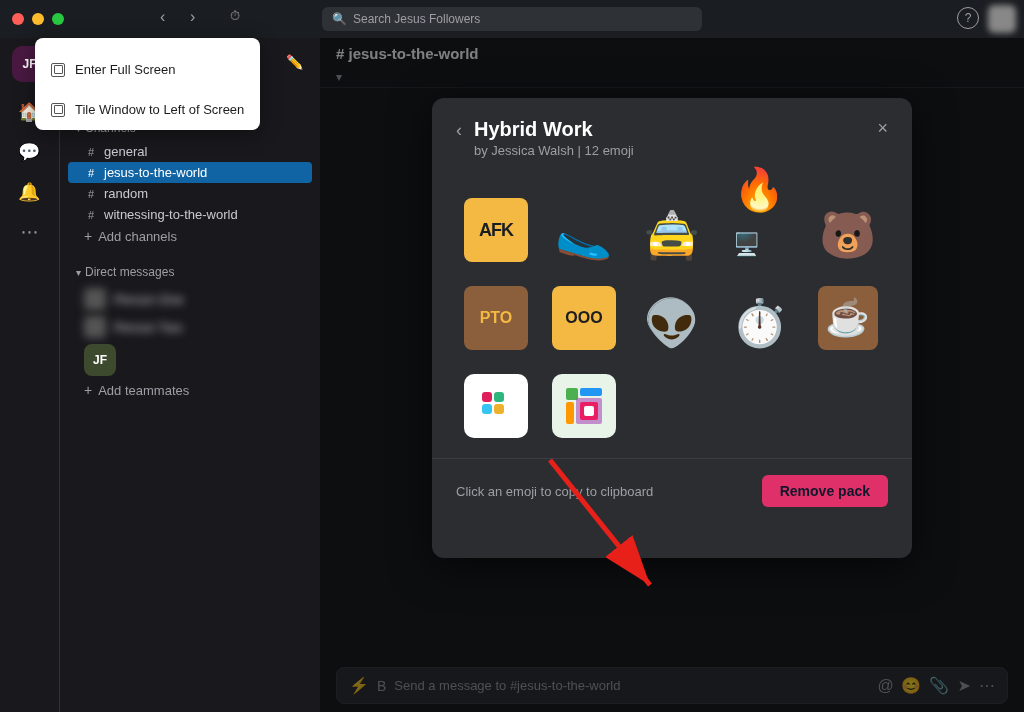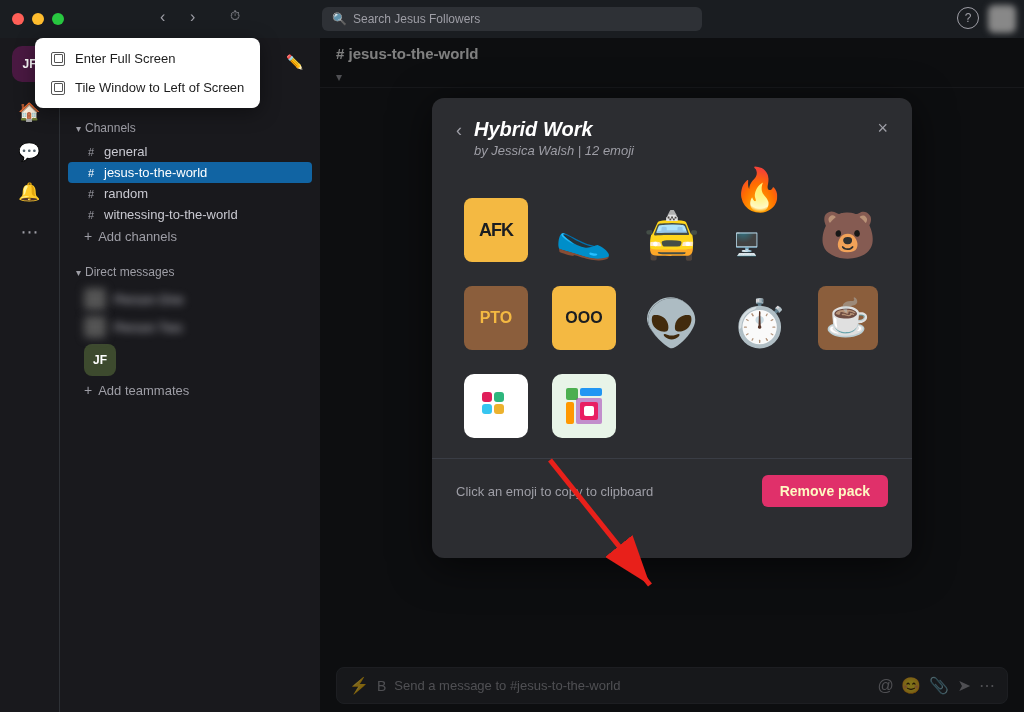--- a/index.html
+++ b/index.html
@@ -279,20 +279,21 @@
       padding: 6px 0;
     }
     .context-menu-item {
       display: flex;
       align-items: center;
       padding: 7px 16px;
       font-size: 13px;
       color: #1d1d1d;
       cursor: pointer;
       gap: 10px;
+      margin-top: 11px;
     }
     .context-menu-icon {
       width: 14px;
       height: 14px;
       border: 1.5px solid #555;
       border-radius: 2px;
       display: flex;
       align-items: center;
       justify-content: center;
       flex-shrink: 0;
@@ -332,21 +333,21 @@
       display: flex;
       align-items: flex-start;
       gap: 12px;
     }
     .modal-back-btn {
       color: #9e9ea6;
       font-size: 18px;
       cursor: pointer;
       margin-top: 2px;
     }
-    .modal-title-group { flex: 1; font-style: italic; }
+    .modal-title-group { flex: 1; }
     .modal-title {
       color: #fff;
       font-size: 20px;
       font-weight: 700;
     }
     .modal-subtitle {
       color: #9e9ea6;
       font-size: 13px;
       margin-top: 2px;
     }
@@ -421,21 +422,21 @@
       display: flex;
       align-items: center;
       justify-content: space-between;
     }
     .footer-hint {
       color: #9e9ea6;
       font-size: 13px;
     }
     .remove-pack-btn {
       background: #e0306a;
-      color: #fef9c3;
+      color: #0f172a;
       border: none;
       border-radius: 6px;
       padding: 8px 18px;
       font-size: 14px;
       font-weight: 600;
       cursor: pointer;
       margin-left: 36px;
     }
 
     

